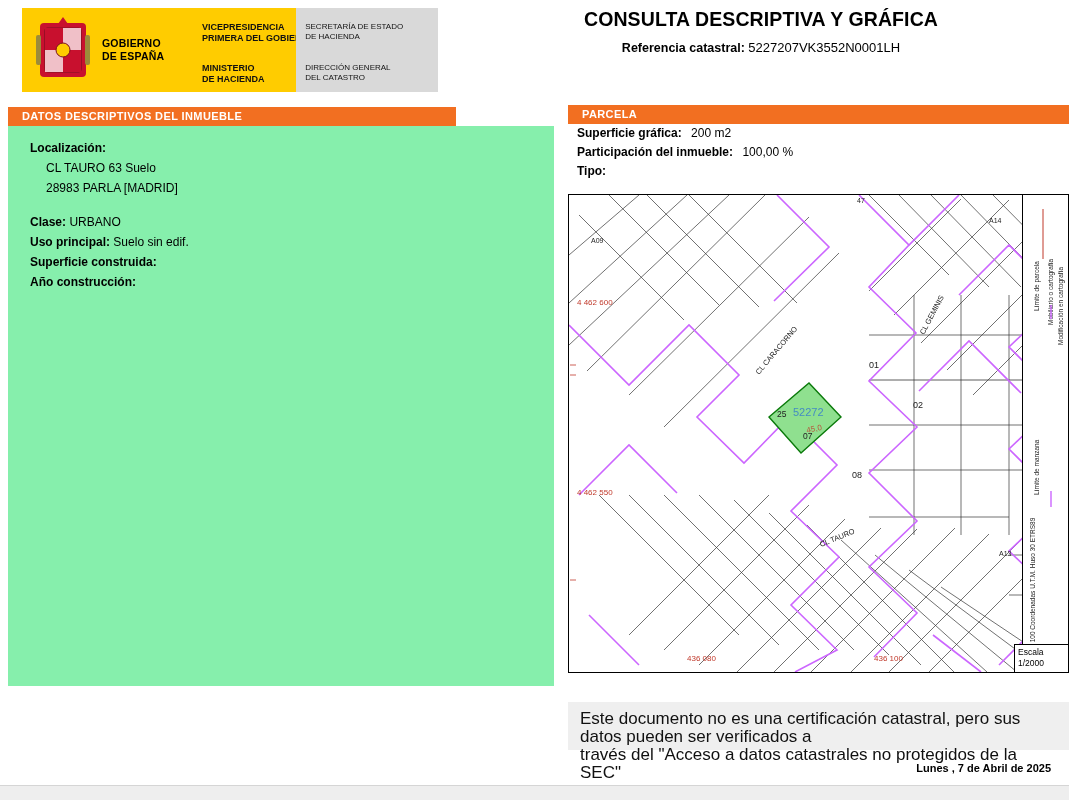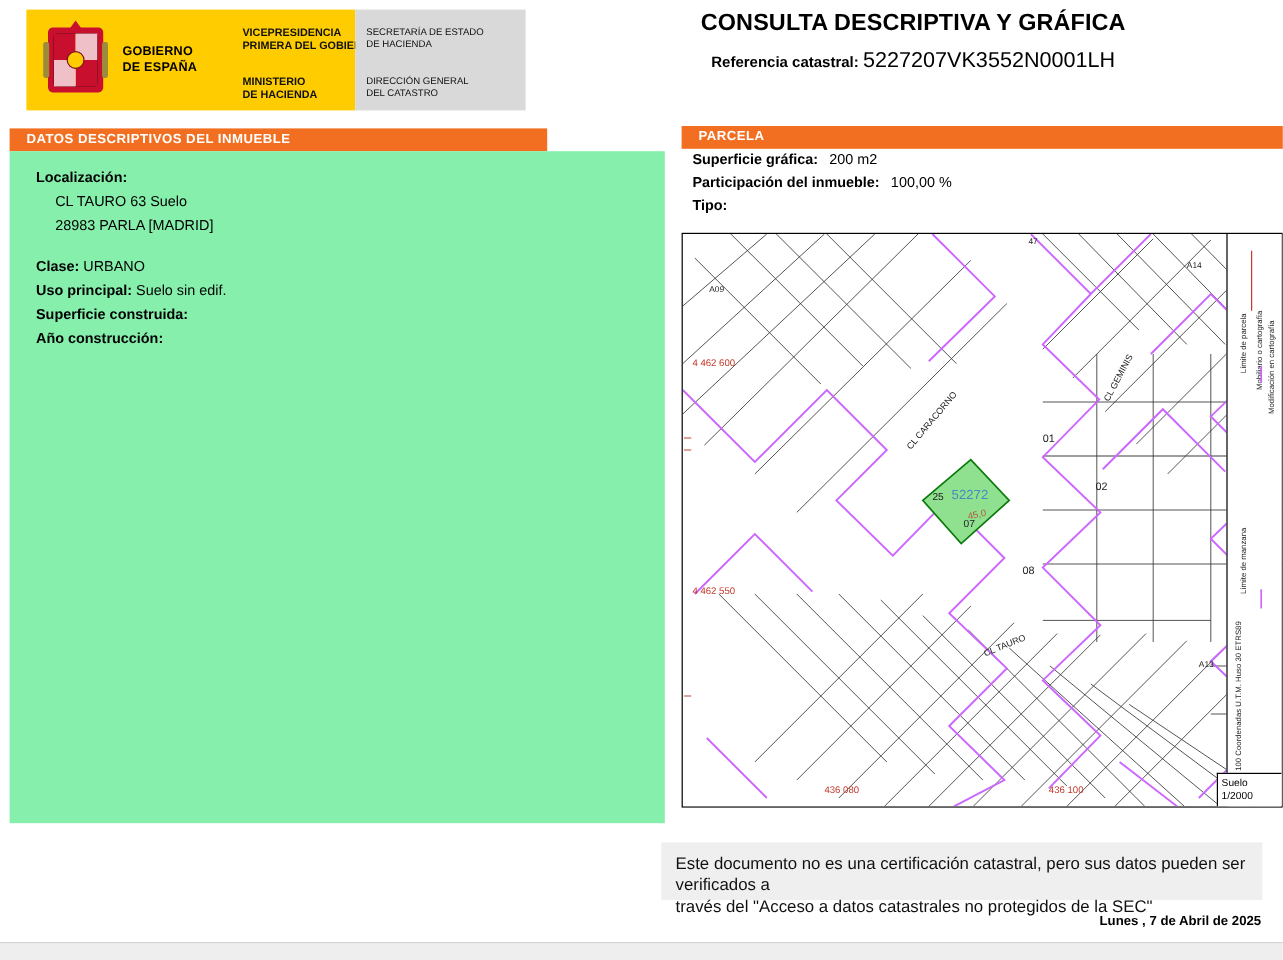--- a/index.html
+++ b/index.html
@@ -106,21 +106,21 @@
     line-height: 27px;
     letter-spacing: .1px;
   }
   .refline {
     margin-top: 7px;
     font-size: 12.5px;
     font-weight: bold;
   }
   .refline .refval {
     font-weight: normal;
-    font-size: 18px;
+    font-size: 13px;
   }
 
   
   .bar {
     position: absolute;
     height: 19px;
     background: #f26f21;
     color: #fff;
     font-size: 11px;
     font-weight: bold;
@@ -199,25 +199,25 @@
     font-size: 6.5px;
     color: #222;
     transform: rotate(-90deg);
     transform-origin: left top;
     white-space: nowrap;
   }
 
   
   .note {
     position: absolute;
-    left: 551px; top: 702px;
+    left: 568px; top: 702px;
     width: 501px;
     height: 48px;
     background: #efefef;
-    font-size: 14px;
+    font-size: 17px;
     line-height: 18px;
     padding: 8px 12px 0 12px;
     box-sizing: border-box;
     color: #111;
   }
   .date {
     position: absolute;
     right: 18px; top: 762px;
     font-size: 11px;
     font-weight: bold;
@@ -454,21 +454,21 @@
       <span class="vert-text" style="left:10px; top:300px;">Límite de manzana</span>
       <span class="vert-text" style="left:6px; top:460px;">436 100 Coordenadas U.T.M. Huso 30 ETRS89</span>
       <svg width="46" height="477" style="position:absolute;left:0;top:0;">
         <line x1="28" y1="110" x2="28" y2="124" stroke="#cc66ff" stroke-width="1.4"></line>
         <line x1="28" y1="296" x2="28" y2="312" stroke="#cc66ff" stroke-width="1.4"></line>
         <line x1="20" y1="14" x2="20" y2="64" stroke="#c0392b" stroke-width="1"></line>
       </svg>
     </div>
 
     <div class="scale-box">
-      <div>Suelo</div>
+      <div>Escala</div>
       <div>1/2000</div>
     </div>
   </div>
 
   <div class="note">
     <div>Este documento no es una certificación catastral, pero sus datos pueden ser verificados a</div>
     <div>través del "Acceso a datos catastrales no protegidos de la SEC"</div>
   </div>
   <div class="date">Lunes , 7 de Abril de 2025</div>
 

